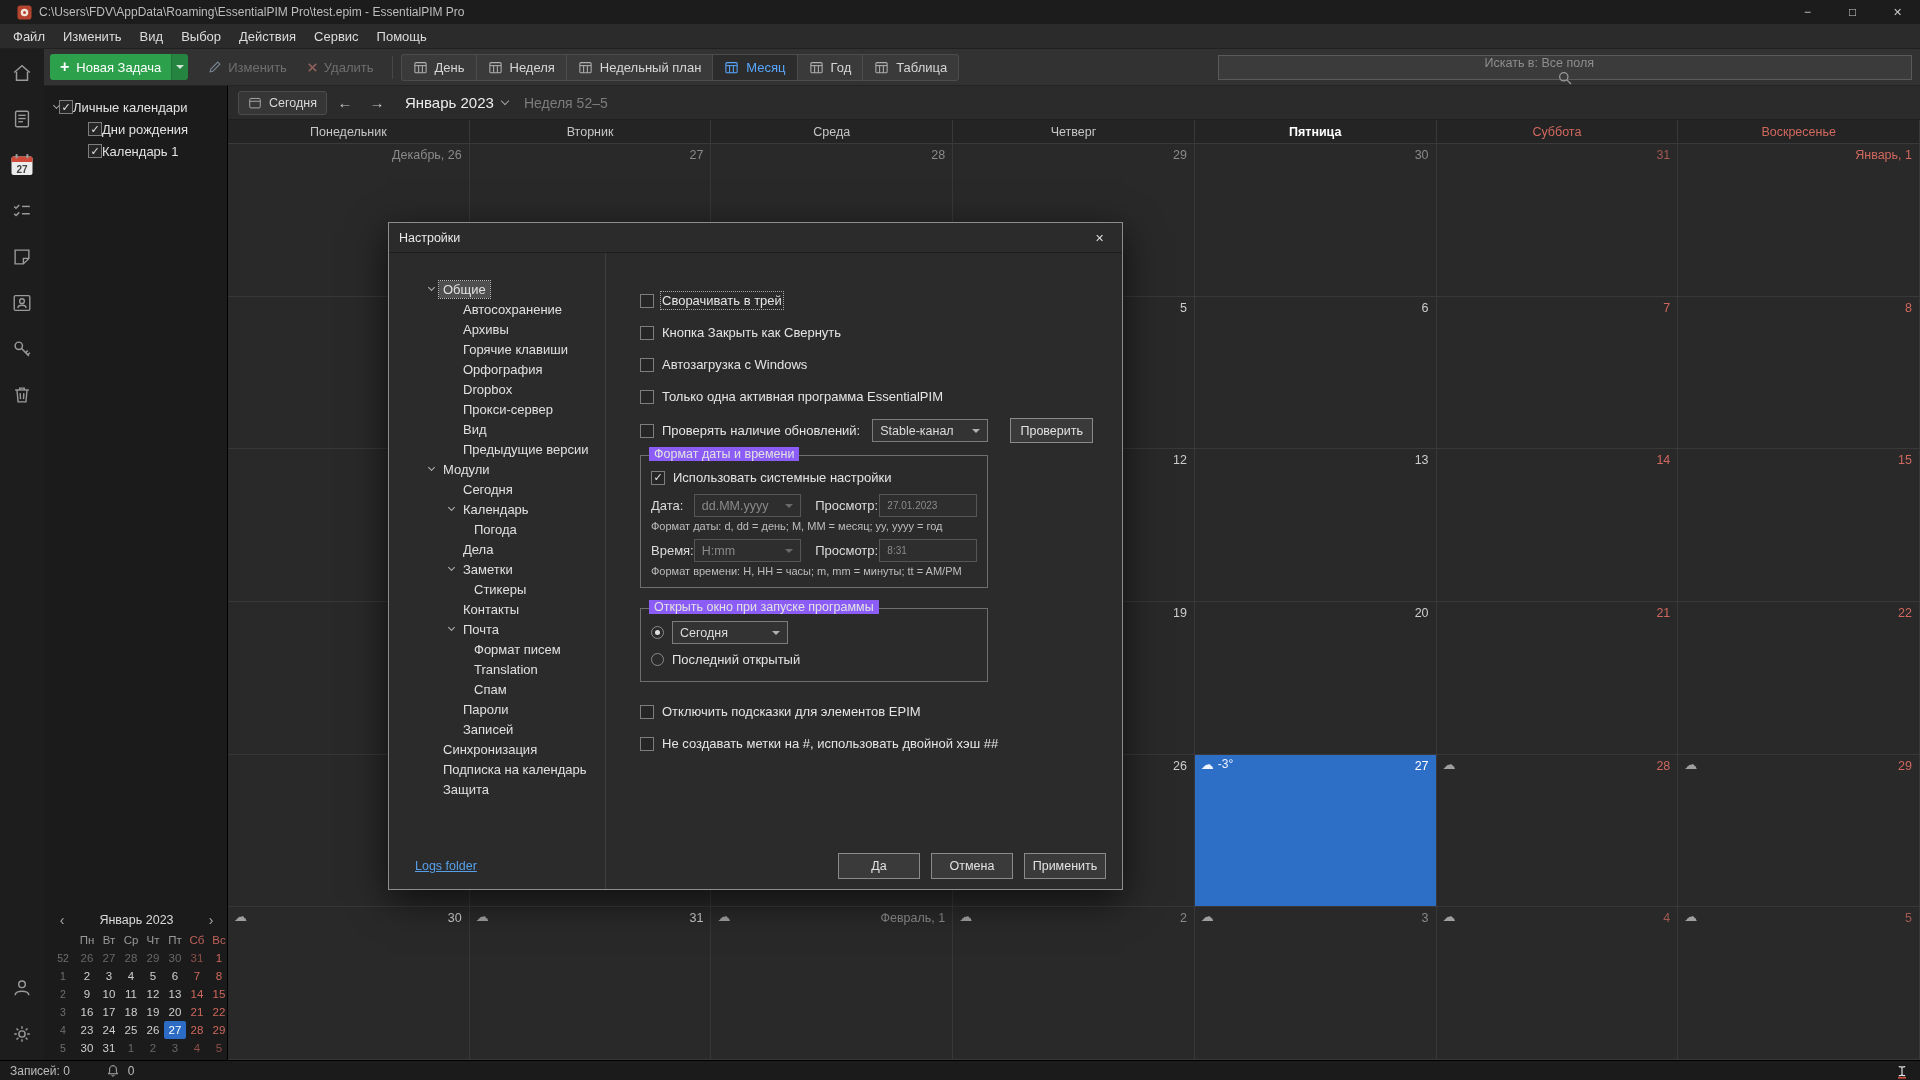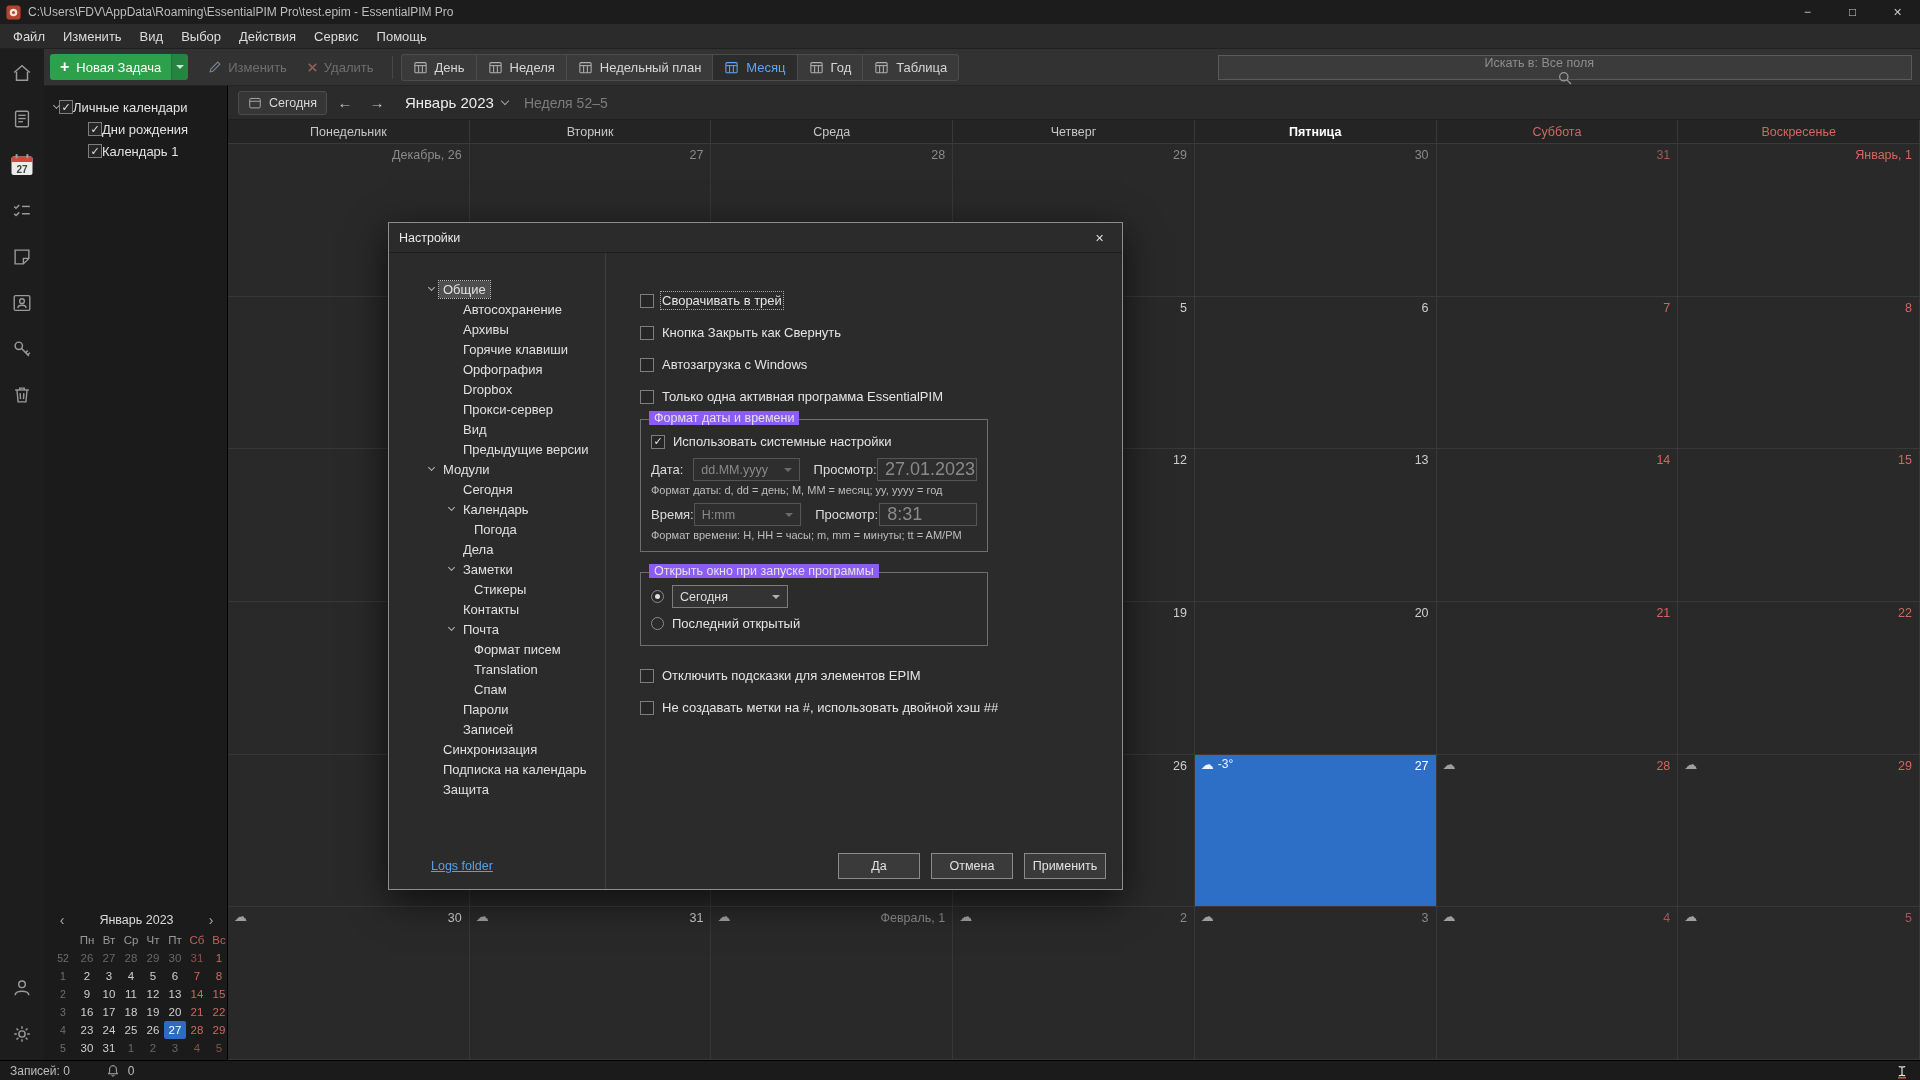--- a/index.html
+++ b/index.html
@@ -2,21 +2,21 @@
 <html><head>
 <meta charset="utf-8">
 <style>
   * { margin:0; padding:0; box-sizing:border-box; }
   html,body { width:1920px; height:1080px; overflow:hidden; }
   body { font-family:"Liberation Sans","DejaVu Sans",sans-serif; font-size:13px; color:#d8d8d8; background:#262626; }
   #app { position:relative; width:1920px; height:1080px; overflow:hidden; background:#262626; }
   .icon svg { display:block; }
 
   
-  .titlebar { position:absolute; top:0; left:0; right:0; height:24px; background:#1c1c1c; display:flex; align-items:center; padding-left:6px; z-index:5; }
+  .titlebar { position:absolute; top:0; left:0; right:0; height:24px; background:#1c1c1c; display:flex; align-items:center; padding-left:17px; z-index:5; }
   .title-text { margin-left:7px; font-size:12px; color:#bdbdbd; white-space:nowrap; }
   .win-controls { margin-left:auto; display:flex; height:24px; }
   .win-btn { width:45px; height:24px; display:flex; align-items:center; justify-content:center; color:#c8c8c8; font-size:12px; }
   .glyph-min::before { content:"\2212"; }
   .glyph-max::before { content:"\25A1"; font-size:12px; }
   .glyph-close::before { content:"\2715"; font-size:11px; }
 
   
   .menubar { position:absolute; top:24px; left:0; right:0; height:25px; background:#2b2b2b; display:flex; align-items:center; padding-left:4px; border-bottom:1px solid #202020; z-index:5; }
   .menu-item { padding:3px 9px; font-size:13px; color:#dcdcdc; }
@@ -124,33 +124,33 @@
   .dlg-tree-item .label-box { padding:1px 4px; }
   .dlg-tree-item.selected .label-box { background:#4f4f4f; outline:1px dotted #bcbcbc; }
   .dlg-content { flex:1; padding:38px 16px 0 34px; font-size:13px; }
   .opt-row { display:flex; align-items:center; gap:8px; height:19px; margin-bottom:13px; }
   .opt-label { color:#e4e4e4; white-space:nowrap; }
   .focus-rect { outline:1px dotted #a8a8a8; outline-offset:1px; }
   .select { height:23px; background:#333; border:1px solid #7c7c7c; color:#dcdcdc; display:flex; align-items:center; padding:0 7px; font-size:12.5px; }
   .select .caret { border-top-color:#b0b0b0; margin-left:auto; }
   .select.disabled { background:#2e2e2e; border-color:#555; color:#8a8a8a; }
   .select.disabled .caret { border-top-color:#6a6a6a; }
-  .tfield { height:23px; background:#2e2e2e; border:1px solid #555; color:#8a8a8a; display:flex; align-items:center; padding:0 7px; font-size:18px; }
+  .tfield { height:23px; background:#2e2e2e; border:1px solid #555; color:#8a8a8a; display:flex; align-items:center; padding:0 7px; font-size:10px; }
   .btn { height:25px; padding:0 14px; background:#3a3a3a; border:1px solid #8a8a8a; color:#e2e2e2; font-size:12.5px; display:flex; align-items:center; justify-content:center; }
   .group { position:relative; width:348px; border:1px solid #6e6e6e; padding:12px 10px 8px 10px; margin:8px 0 20px 0; }
   .group-title { position:absolute; top:-9px; left:8px; background:#8b5cf6; padding:0 5px; font-size:12.5px; color:#e2e2e2; }
   .group .opt-row { margin-bottom:7px; }
   .field-row { display:flex; align-items:center; margin-bottom:3px; }
   .field-label { width:44px; color:#dcdcdc; }
   .field-label.w66 { width:66px; margin-left:14px; }
   .hint { font-size:11px; color:#bdbdbd; margin:2px 0 7px 0; white-space:nowrap; }
   .radio { width:13px; height:13px; min-width:13px; border:1px solid #8a8a8a; border-radius:50%; background:#2b2b2b; position:relative; }
   .radio.sel::after { content:""; position:absolute; left:3px; top:3px; right:3px; bottom:3px; background:#e0e0e0; border-radius:50%; }
   .radio-row { display:flex; align-items:center; gap:8px; margin-bottom:6px; height:23px; }
-  .dlg-bottom { position:absolute; left:0; right:0; bottom:0; height:46px; display:flex; align-items:center; padding:0 16px 0 26px;margin-left:16px; }
+  .dlg-bottom { position:absolute; left:0; right:0; bottom:0; height:46px; display:flex; align-items:center; padding:0 16px 0 26px; }
   .logs-link { color:#58a0e8; text-decoration:underline; font-size:12.5px; }
   .dlg-buttons { margin-left:auto; display:flex; gap:11px; }
   .dlg-btn { width:82px; height:26px; background:#3a3a3a; border:1px solid #8a8a8a; color:#e2e2e2; font-size:12.5px; display:flex; align-items:center; justify-content:center; }
 </style>
 </head>
 <body>
 
 <div id="app">
 
   <div class="titlebar">
@@ -822,20 +822,31 @@
           <span class="opt-label">Кнопка Закрыть как Свернуть</span>
         </div>
         <div class="opt-row">
           <span class="cbx"></span>
           <span class="opt-label">Автозагрузка с Windows</span>
         </div>
         <div class="opt-row">
           <span class="cbx"></span>
           <span class="opt-label">Только одна активная программа EssentialPIM</span>
         </div>
+        <div class="opt-row" style="height:23px;">
+          <span class="cbx"></span>
+          <span class="opt-label">Проверять наличие обновлений:</span>
+          <div class="select" style="width:116px;margin-left:4px;">
+            <span>Stable-канал</span>
+            <span class="caret"></span>
+          </div>
+          <div class="btn" style="margin-left:14px;width:83px;">
+            <span>Проверить</span>
+          </div>
+        </div>
 
         <div class="group">
           <span class="group-title">Формат даты и времени</span>
           <div class="opt-row">
             <span class="cbx checked"></span>
             <span class="opt-label">Использовать системные настройки</span>
           </div>
           <div class="field-row">
             <span class="field-label">Дата:</span>
             <div class="select disabled" style="width:110px;">

